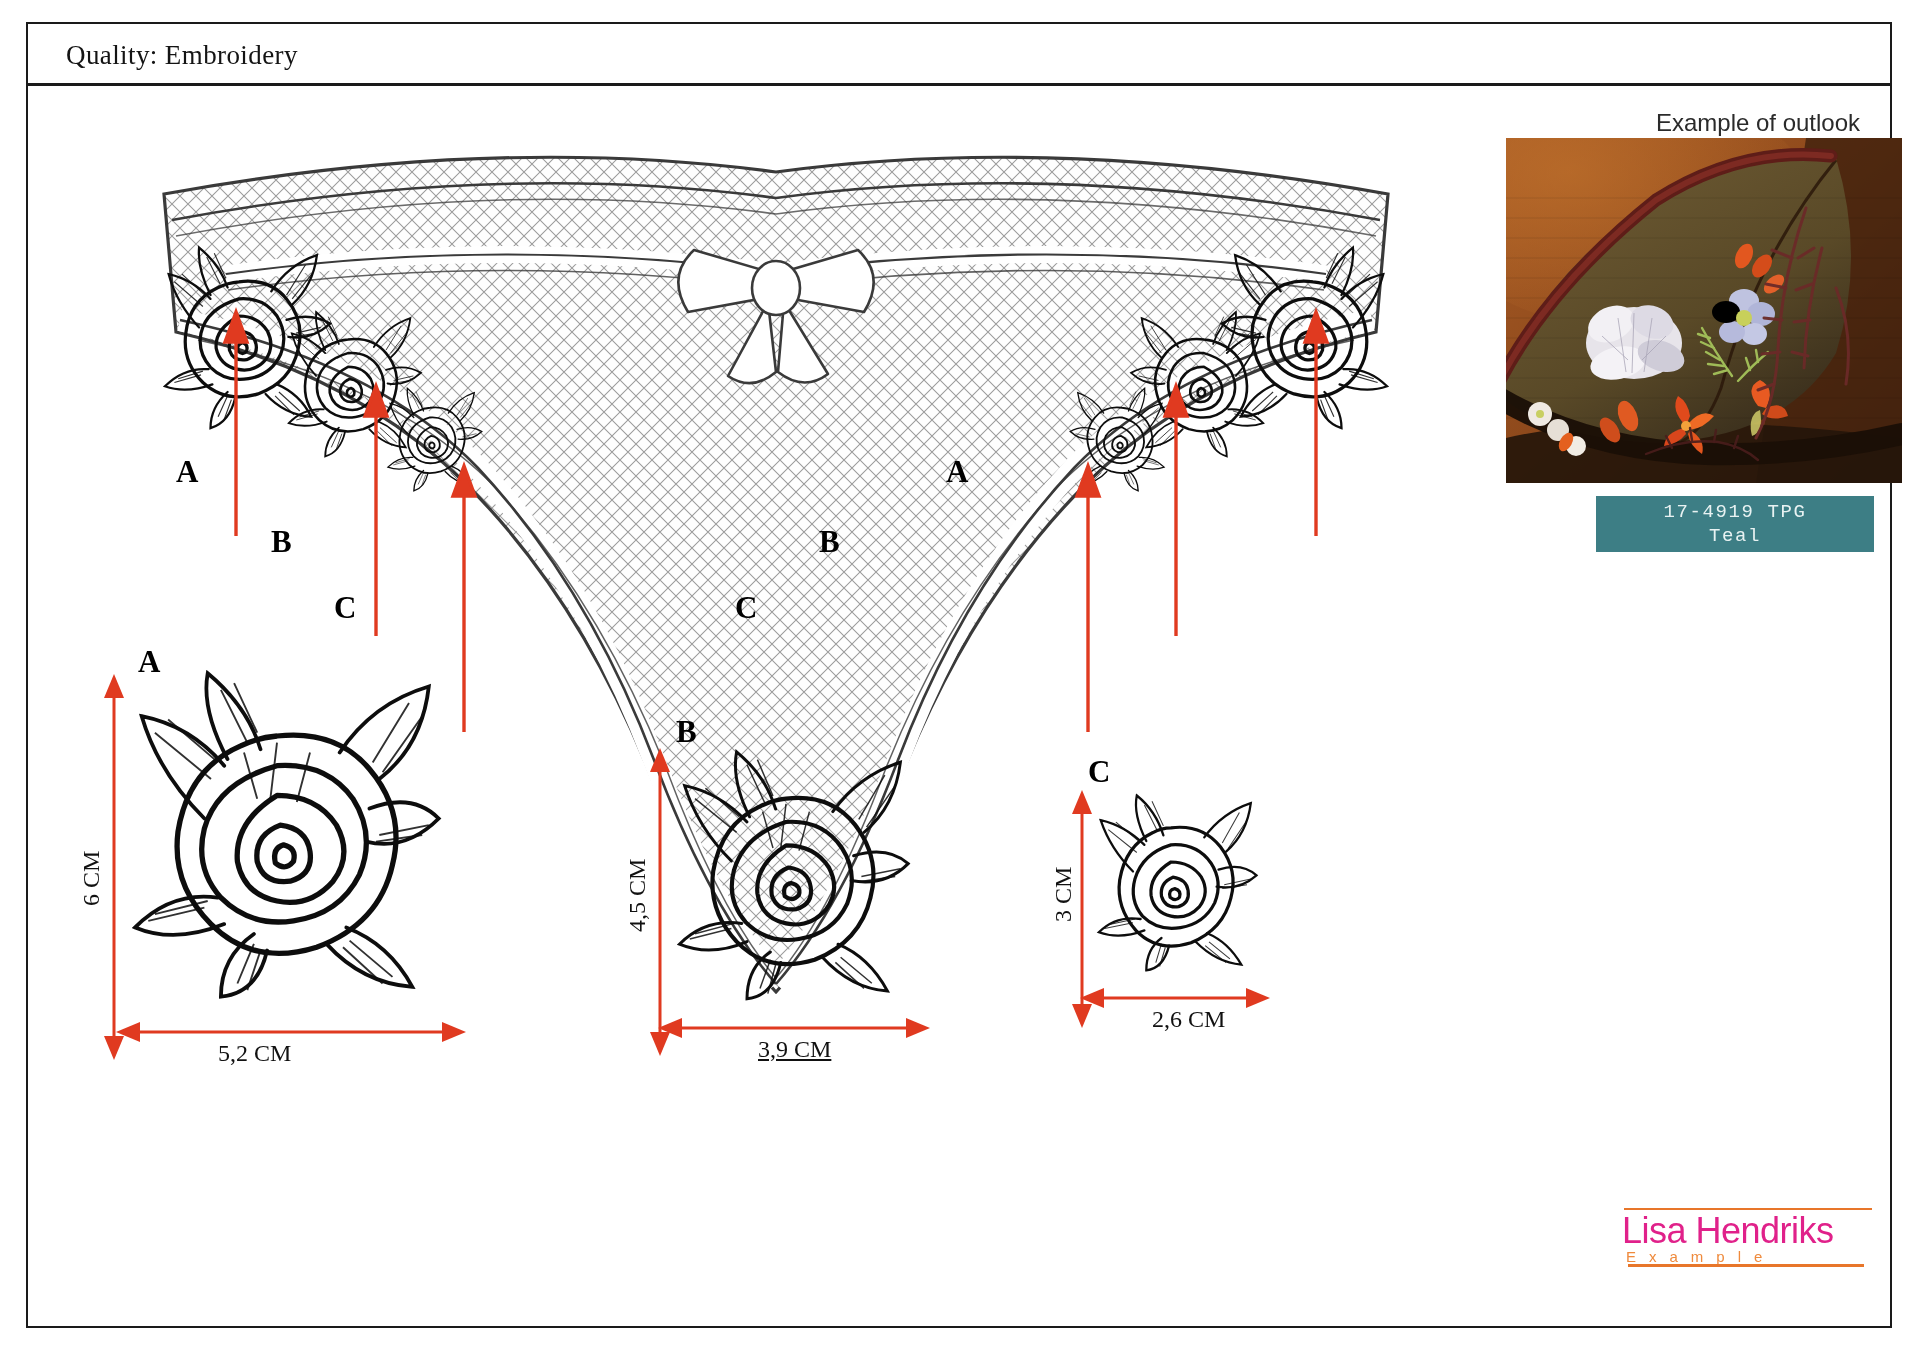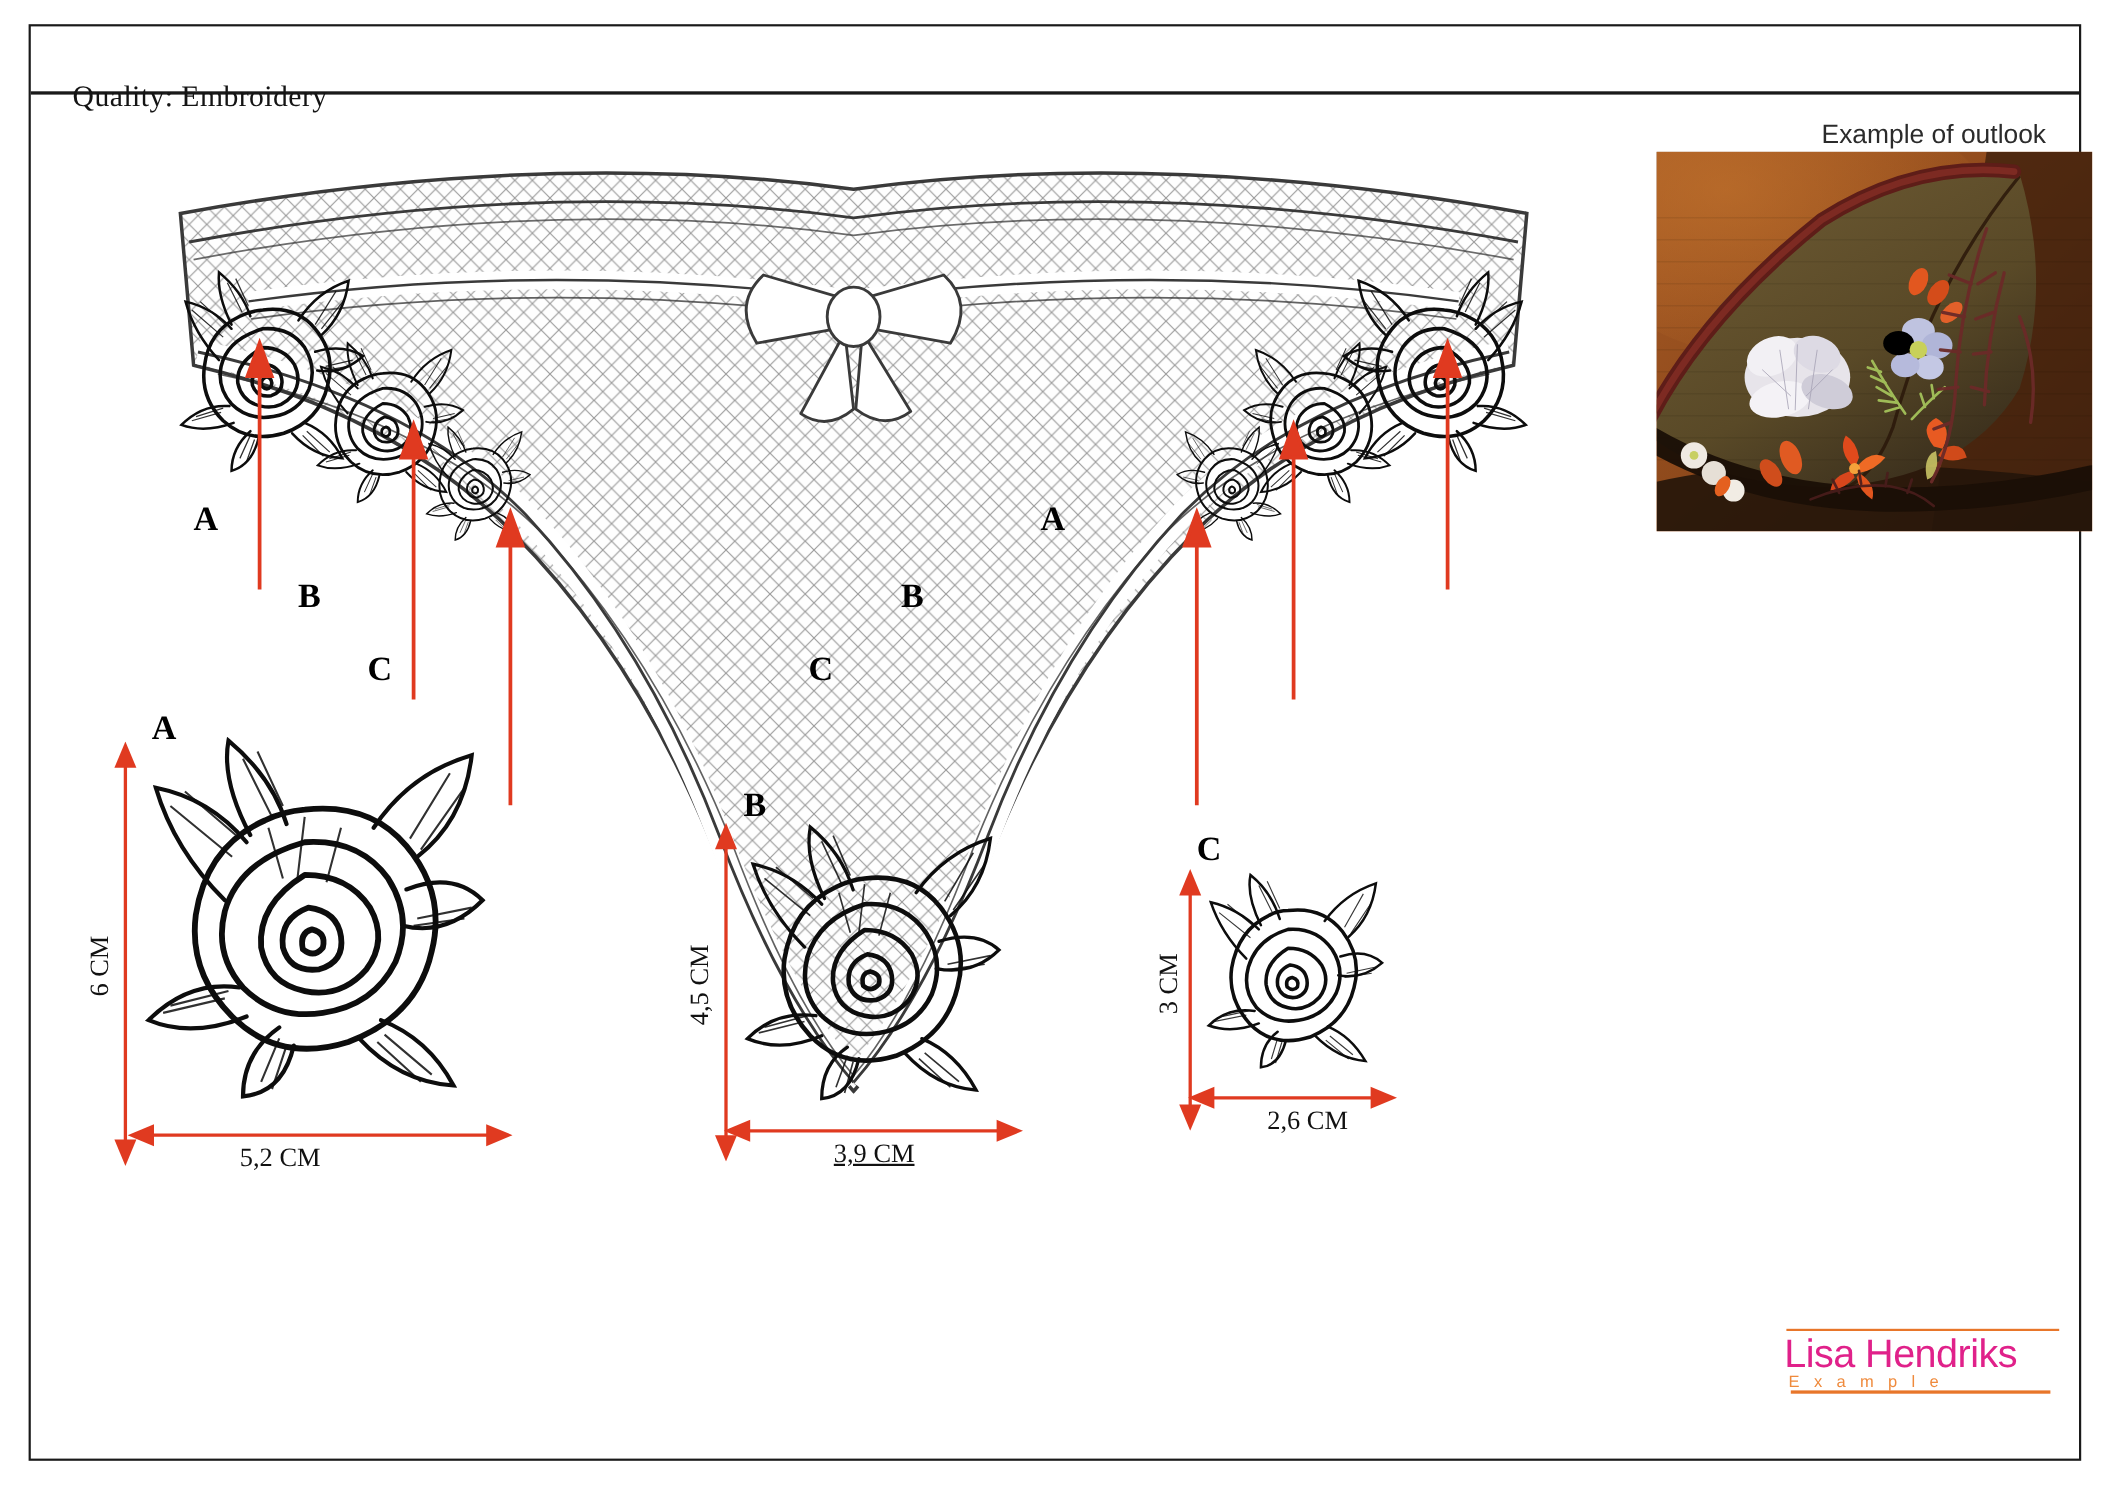--- a/index.html
+++ b/index.html
@@ -39,21 +39,20 @@
   }
   #quality-label {
     position: absolute;
     left: 38px;
     top: 16px;
     font-family: "Liberation Serif", serif;
     font-size: 27px;
     color: #141414;
     letter-spacing: 0.4px;
     white-space: nowrap;
-    margin-top: 32px;
   }
 
   
   #outlook-title {
     position: absolute;
     left: 1530px;
     top: 85px;
     width: 400px;
     text-align: center;
     font-family: "Liberation Sans", sans-serif;
@@ -285,20 +284,24 @@
           <path d="M330 150 Q348 196 340 246"></path>
         </g>
         <g stroke="#4a1d1c" stroke-width="2.4" fill="none" stroke-linecap="round" opacity="0.9">
           <path d="M140 316 Q178 300 212 304 Q236 308 252 322"></path>
           <path d="M166 310 L160 298 M186 302 L184 290 M208 304 L210 292 M228 310 L232 298"></path>
         </g>
       </g>
     </svg>
   </div>
 
+  <div id="color-swatch">
+    <span class="sw-line">17-4919 TPG</span>
+    <span class="sw-line">Teal</span>
+  </div>
 
   <div id="flat-drawing">
     <svg width="1400" height="880" viewBox="0 0 1400 880" xmlns="http://www.w3.org/2000/svg">
       <defs>
 
         <pattern id="meshPat" width="16" height="16" patternUnits="userSpaceOnUse">
           <rect width="16" height="16" fill="#fefefe"></rect>
           <path d="M0 0 L16 16 M16 0 L0 16" stroke="#9b9b9b" stroke-width="1.05"></path>
         </pattern>
 

